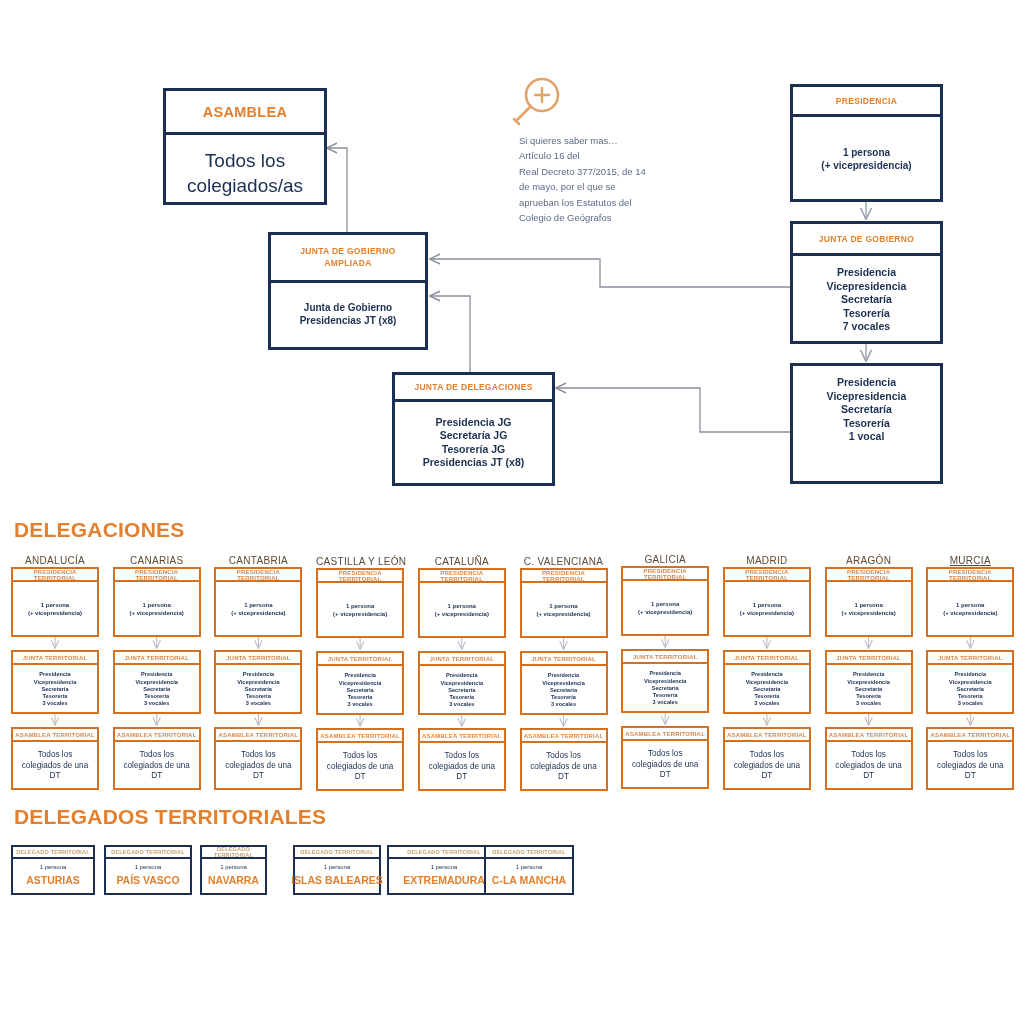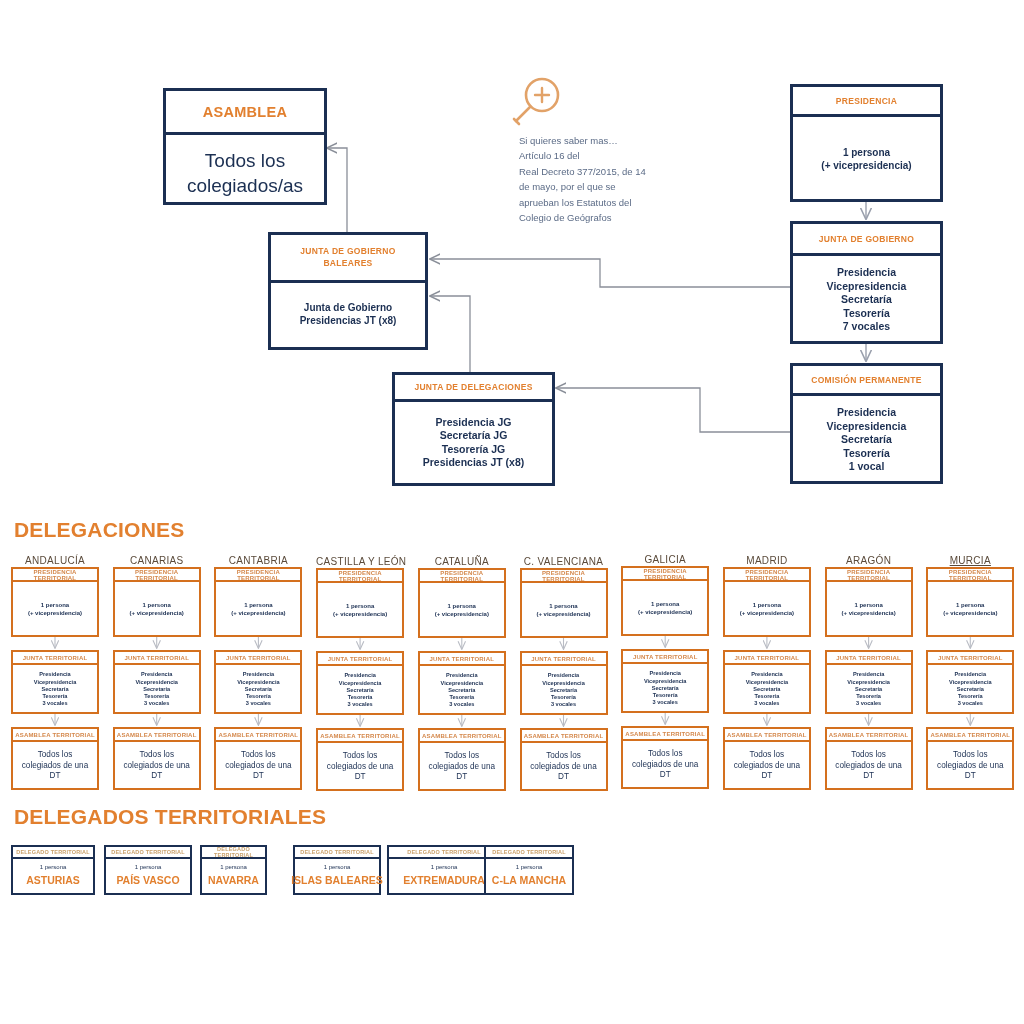--- a/index.html
+++ b/index.html
@@ -113,21 +113,21 @@
     <div class="hd" style="height:44px;font-size:14.5px;">ASAMBLEA</div>
     <div class="bd" style="height:77px;font-size:19px;">
       <span>Todos los</span>
       <span>colegiados/as</span>
     </div>
   </div>
 
   <div class="nbox" style="left:268px;top:232px;width:160px;height:118px;">
     <div class="hd" style="height:48px;font-size:8.5px;flex-direction:column;line-height:1.35;">
       <div>JUNTA DE GOBIERNO</div>
-      <div>BALEARES</div>
+      <div>AMPLIADA</div>
     </div>
     <div class="bd" style="height:64px;font-size:10px;font-weight:bold;">
       <span>Junta de Gobierno</span>
       <span>Presidencias JT (x8)</span>
     </div>
   </div>
 
   <div class="nbox" style="left:392px;top:372px;width:163px;height:114px;">
     <div class="hd" style="height:27px;font-size:8.5px;">JUNTA DE DELEGACIONES</div>
     <div class="bd" style="height:81px;font-size:10.5px;font-weight:bold;">
@@ -151,21 +151,20 @@
     <div class="bd" style="height:88px;font-size:10.5px;font-weight:bold;">
       <span>Presidencia</span>
       <span>Vicepresidencia</span>
       <span>Secretaría</span>
       <span>Tesorería</span>
       <span>7 vocales</span>
     </div>
   </div>
 
   <div class="nbox" style="left:790px;top:363px;width:153px;height:121px;">
-    <div class="hd" style="height:30px;font-size:8.5px;">COMISIÓN PERMANENTE</div>
     <div class="bd" style="height:88px;font-size:10.5px;font-weight:bold;">
       <span>Presidencia</span>
       <span>Vicepresidencia</span>
       <span>Secretaría</span>
       <span>Tesorería</span>
       <span>1 vocal</span>
     </div>
   </div>
 
   <div class="section-title" style="left:14px;top:518px;">DELEGACIONES</div>

